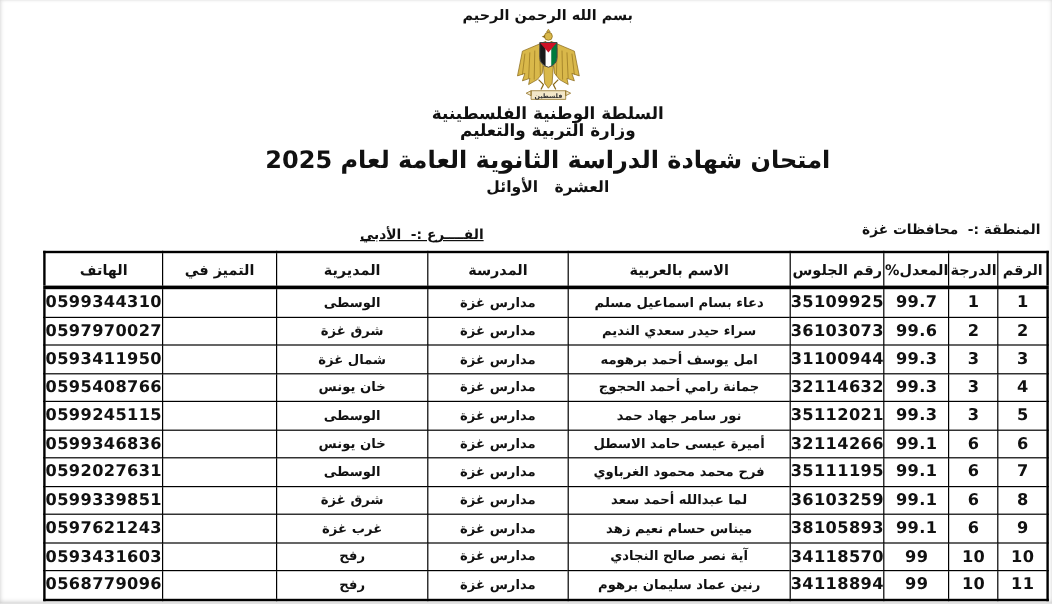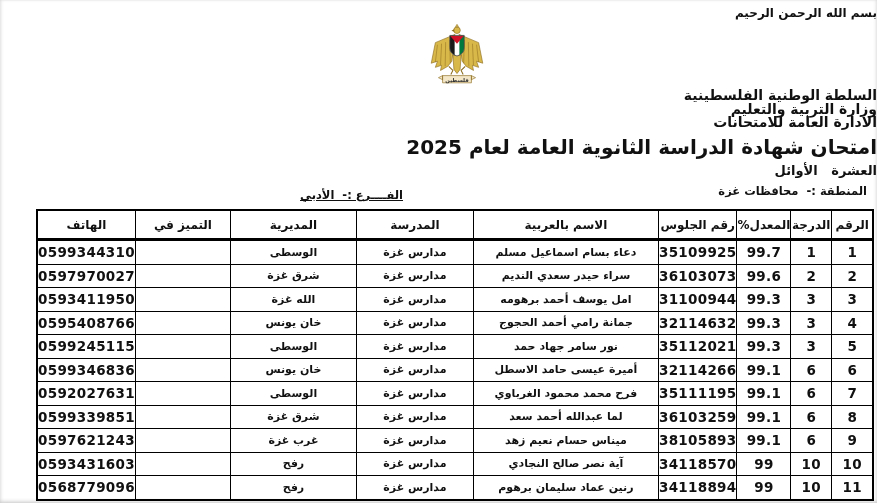--- a/index.html
+++ b/index.html
@@ -2,21 +2,21 @@
 <html lang="ar"><head>
 <meta charset="utf-8">
 <style>
   html,body { margin:0; padding:0; background:#ececec; }
   .page {
     width:877px; height:503px; background:#ffffff; position:relative;
     font-family:"DejaVu Sans", sans-serif; color:#111;
     overflow:hidden; margin:0 auto;
     box-shadow: inset 0 -3px 4px -2px #c6c6c6, inset 3px 0 4px -3px #d8d8d8, inset -3px 0 4px -3px #d8d8d8, inset 0 2px 3px -2px #e0e0e0;
   }
-  .top { position:absolute; top:6px; left:0; right:0; font-weight:bold;margin-left:36px; }
+  .top { position:absolute; top:6px; left:0; right:0; text-align:center; font-weight:bold;margin-left:36px; }
   .bismillah { font-size:12px; direction:rtl; }
   .emblem { display:block; margin:2px auto 1px; }
   .org { font-size:14px; line-height:13.5px; direction:rtl; }
   .title { font-size:20px; margin-top:5px; direction:rtl; }
   .subtitle { font-size:13px; margin-top:4px; direction:rtl; white-space:pre; }
   .meta { position:absolute; top:184px; left:0; right:0; height:20px; font-weight:bold; font-size:11.5px; }
   .region { position:absolute; right:10px; top:0; direction:rtl; white-space:pre;margin-left:31px; }
   .branch { position:absolute; left:300px; top:4px; direction:rtl; white-space:pre;text-decoration:underline; }
   table.results {
     position:absolute; top:209px; left:36px;
@@ -65,21 +65,20 @@
         <path d="M26 13 L40 13 L33 21 Z" fill="#ce1126"></path>
       </g>
       <path d="M26 13 h14 v12 q0 6 -7 8 q-7 -2 -7 -8 Z" fill="none" stroke="#444" stroke-width="0.8"></path>
       <path d="M19 52 h28 v7 h-28 z M19 52 l-4 2 4 2 z M47 52 l4 2 -4 2 z" fill="#f3e7c8" stroke="#8a6a1a" stroke-width="0.6"></path>
       <text x="33" y="57.8" font-size="5.2" text-anchor="middle" fill="#333" font-weight="bold">فلسطين</text>
     </svg>
 
     <div class="org">
       <div>السلطة الوطنية الفلسطينية</div>
       <div>وزارة التربية والتعليم</div>
-      <div>الادارة العامة للامتحانات</div>
     </div>
 
     <div class="title">امتحان شهادة الدراسة الثانوية العامة لعام 2025</div>
     <div class="subtitle">العشرة   الأوائل</div>
   </div>
 
   <div class="meta">
     <span class="region">المنطقة :-  محافظات غزة</span>
     <span class="branch">الفــــرع :-  الأدبي</span>
   </div>
@@ -121,21 +120,21 @@
           <td class="col-exc"></td>
           <td class="col-phone">0597970027</td>
         </tr>
         <tr>
           <td class="col-no">3</td>
           <td class="col-rank">3</td>
           <td class="col-avg">99.3</td>
           <td class="col-seat">31100944</td>
           <td class="col-name">امل يوسف أحمد برهومه</td>
           <td class="col-school">مدارس غزة</td>
-          <td class="col-dir">الله غزة</td>
+          <td class="col-dir">شمال غزة</td>
           <td class="col-exc"></td>
           <td class="col-phone">0593411950</td>
         </tr>
         <tr>
           <td class="col-no">4</td>
           <td class="col-rank">3</td>
           <td class="col-avg">99.3</td>
           <td class="col-seat">32114632</td>
           <td class="col-name">جمانة رامي أحمد الحجوج</td>
           <td class="col-school">مدارس غزة</td>

